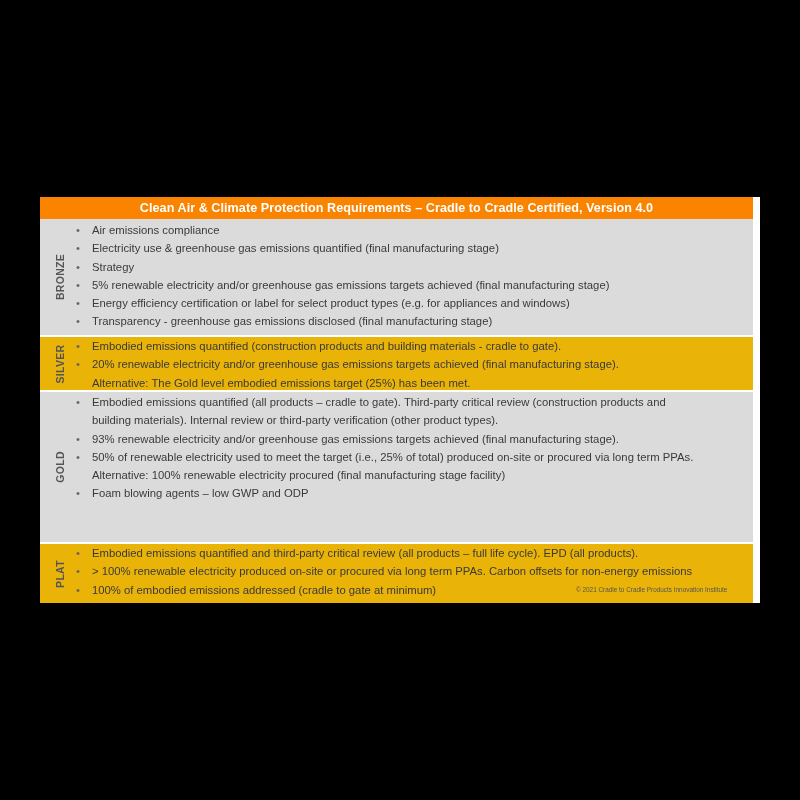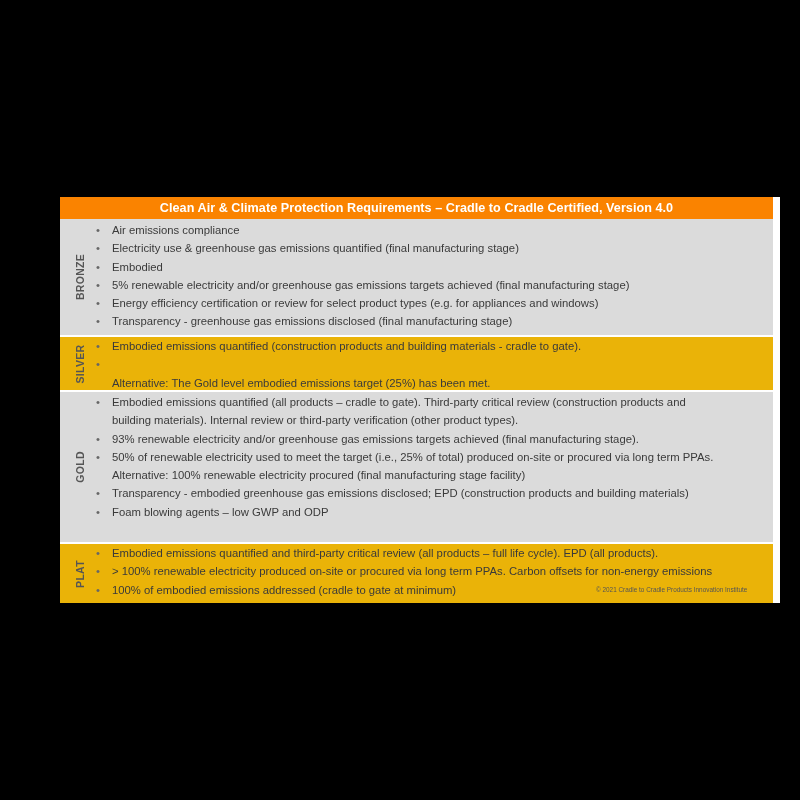--- a/index.html
+++ b/index.html
@@ -4,21 +4,20 @@
 <style>
   html, body { margin:0; padding:0; }
   body {
     width:800px; height:800px; background:#000000;
     position:relative; overflow:hidden;
     font-family:"Liberation Sans", sans-serif;
   }
   .frame {
     position:absolute; left:40px; top:197px; width:720px; height:406px;
     background:#ffffff;
-    margin-left:20px;
   }
   .header {
     position:absolute; left:0; top:0; width:713px; height:22px;
     background:#fa8300; color:#ffffff;
     font-weight:bold; font-size:12.6px; line-height:22px; text-align:center;
     letter-spacing:0.05px;
   }
   .section {
     position:absolute; left:0; width:713px;
   }
@@ -54,46 +53,45 @@
 <div class="frame">
   <div class="header">Clean Air &amp; Climate Protection Requirements –  Cradle to Cradle Certified, Version 4.0</div>
 
   <div class="section gray" style="top:22px;height:116px;">
     <div class="tier-label">
         <span>BRONZE</span>
       </div>
     <ul class="items" style="top:2px;">
       <li>Air emissions compliance</li>
       <li>Electricity use &amp; greenhouse gas emissions quantified (final manufacturing stage)</li>
-      <li>Embodied</li>
+      <li>Strategy</li>
       <li>5% renewable electricity and/or greenhouse gas emissions targets achieved (final manufacturing stage)</li>
-      <li>Energy efficiency certification or review for select product types (e.g. for appliances and windows)</li>
+      <li>Energy efficiency certification or label for select product types (e.g. for appliances and windows)</li>
       <li>Transparency - greenhouse gas emissions disclosed (final manufacturing stage)</li>
     </ul>
   </div>
 
   <div class="section white" style="top:140px;height:53px;">
     <div class="tier-label">
         <span>SILVER</span>
       </div>
     <ul class="items" style="top:0px;">
       <li>Embodied emissions quantified (construction products and building materials - cradle to gate).</li>
-      <li><br><span>Alternative: The Gold level embodied emissions target (25%) has been met.</span></li>
+      <li><span>20% renewable electricity and/or greenhouse gas emissions targets achieved (final manufacturing stage).</span><br><span>Alternative: The Gold level embodied emissions target (25%) has been met.</span></li>
     </ul>
   </div>
 
   <div class="section gray" style="top:195px;height:150px;">
     <div class="tier-label">
         <span>GOLD</span>
       </div>
     <ul class="items" style="top:1px;">
       <li><span>Embodied emissions quantified (all products – cradle to gate). Third-party critical review (construction products and</span><br><span>building materials). Internal review or third-party verification (other product types).</span></li>
       <li>93% renewable electricity and/or greenhouse gas emissions targets achieved (final manufacturing stage).</li>
       <li><span>50% of renewable electricity used to meet the target (i.e., 25% of total) produced on-site or procured via long term PPAs.</span><br><span>Alternative: 100% renewable electricity procured (final manufacturing stage facility)</span></li>
-      <li>Transparency - embodied greenhouse gas emissions disclosed; EPD (construction products and building materials)</li>
       <li>Foam blowing agents – low GWP and ODP</li>
     </ul>
   </div>
 
   <div class="section white" style="top:347px;height:59px;">
     <div class="tier-label">
         <span>PLAT</span>
       </div>
     <ul class="items" style="top:0px;">
       <li>Embodied emissions quantified and third-party critical review (all products – full life cycle). EPD (all products).</li>

